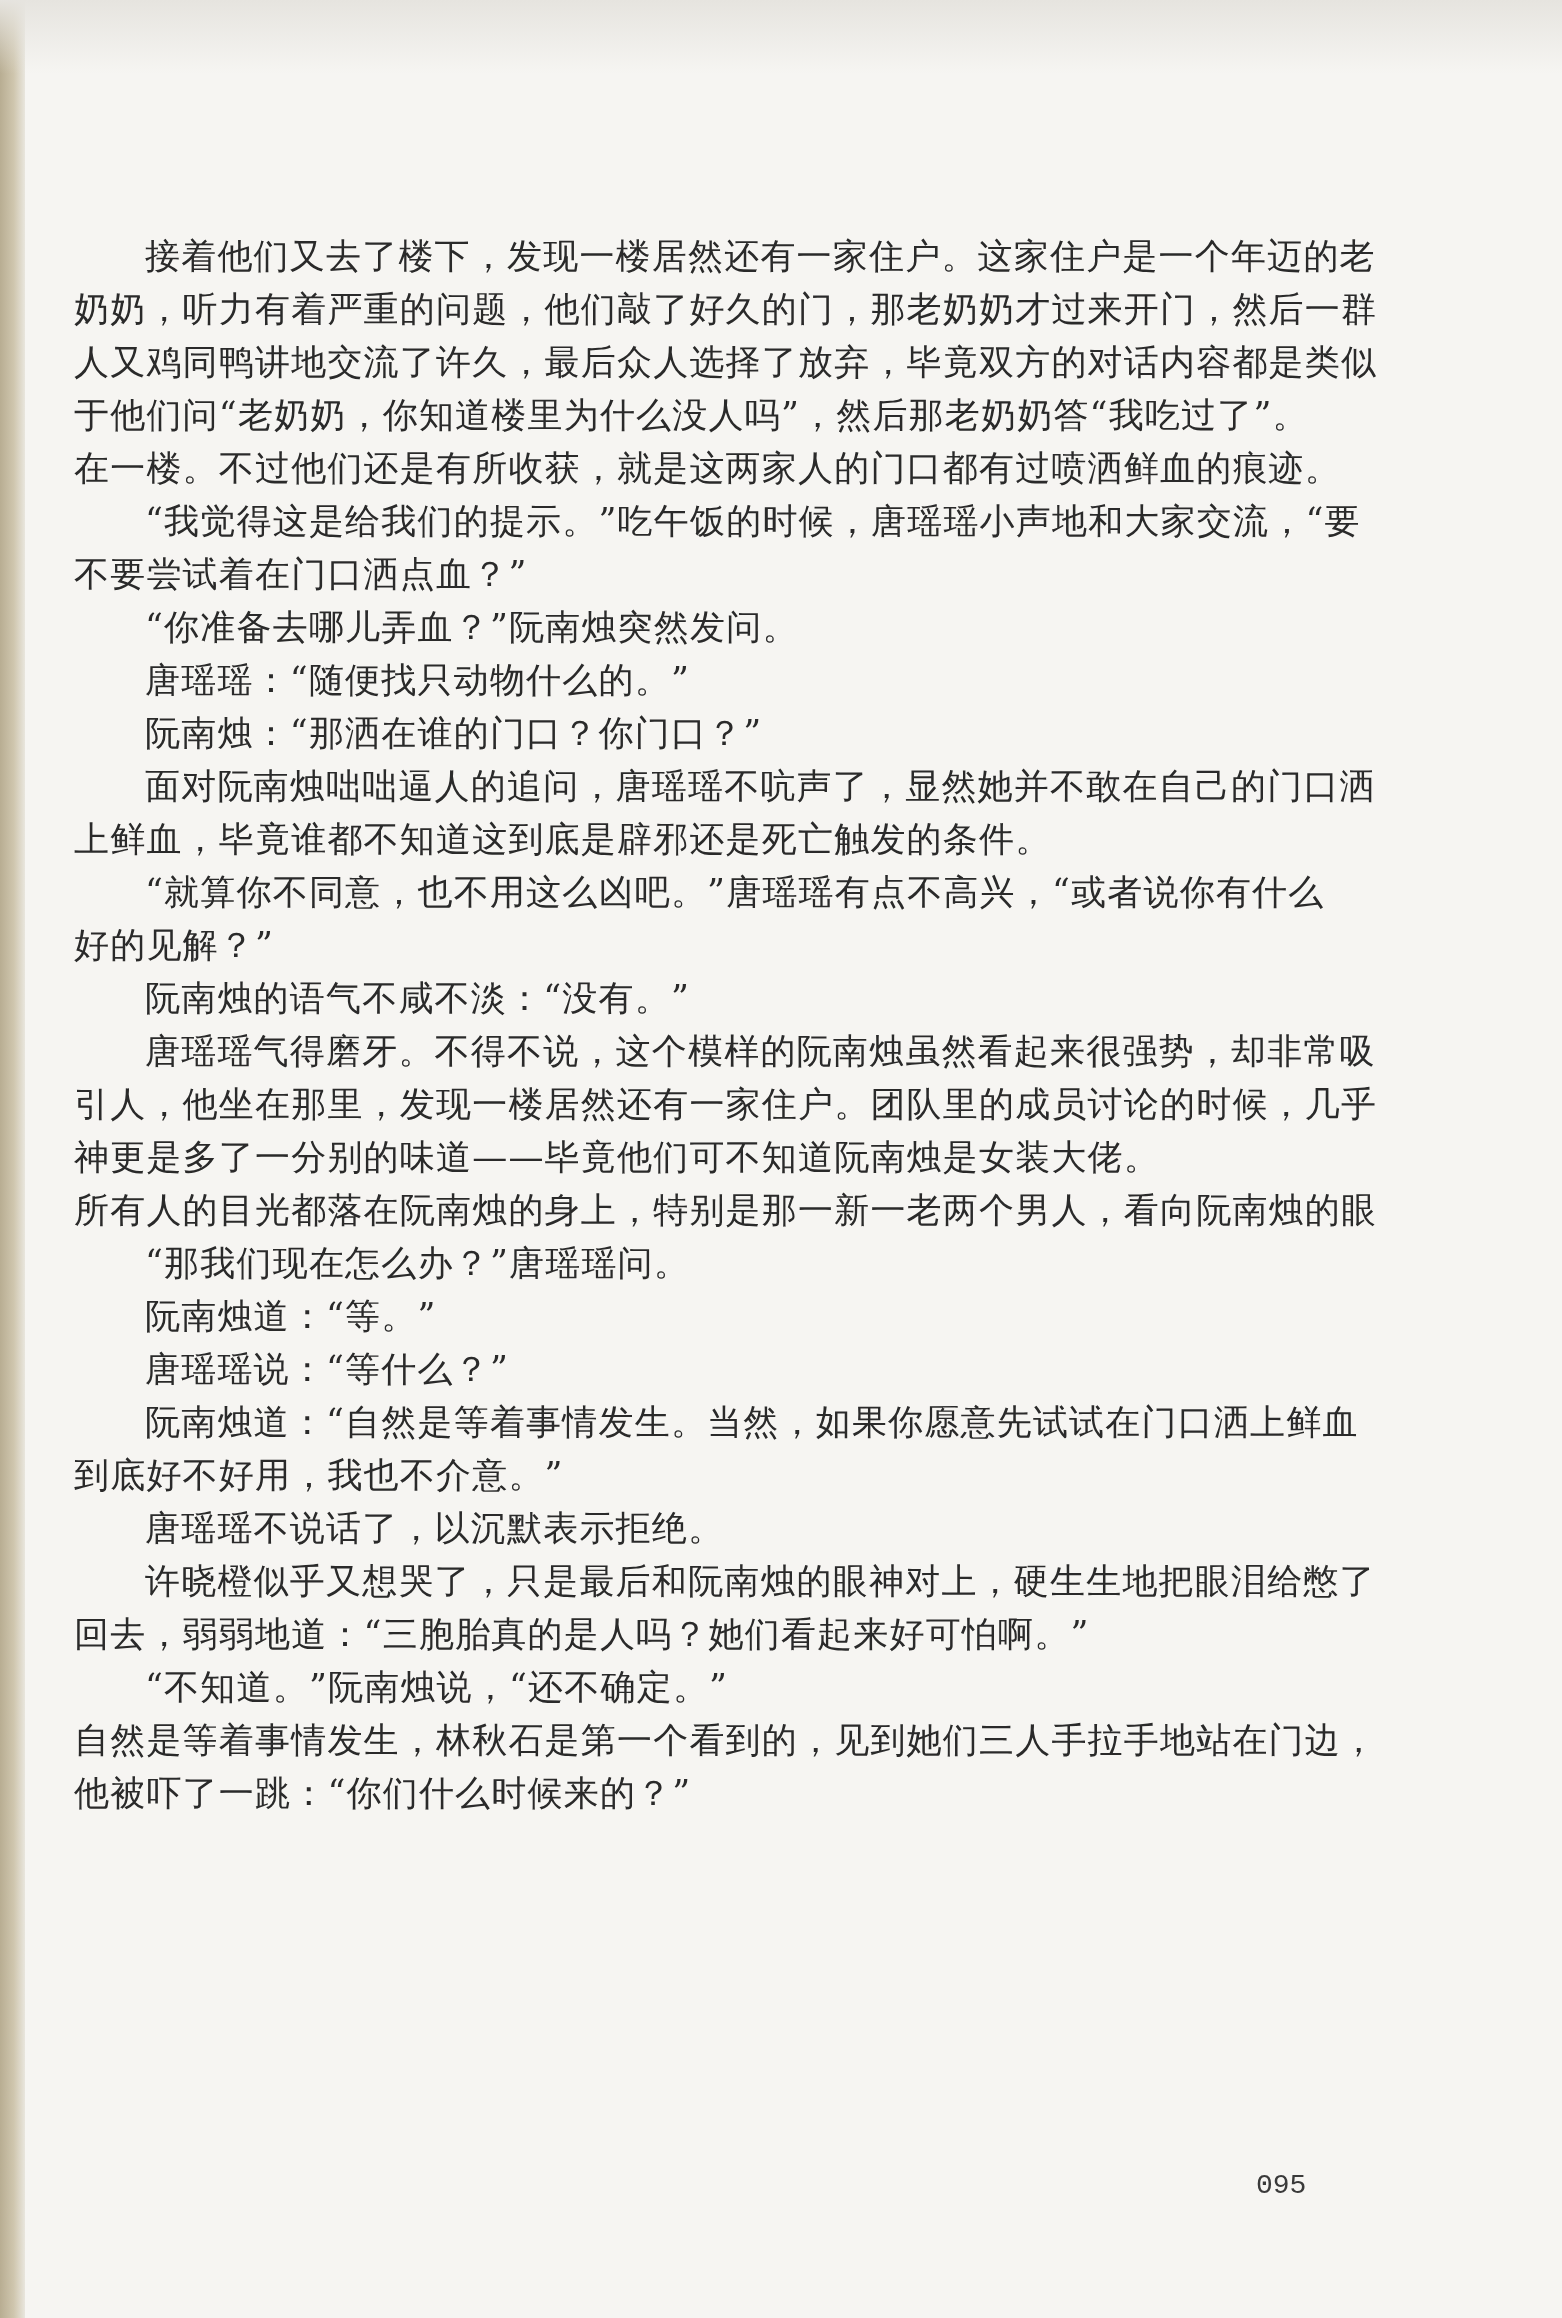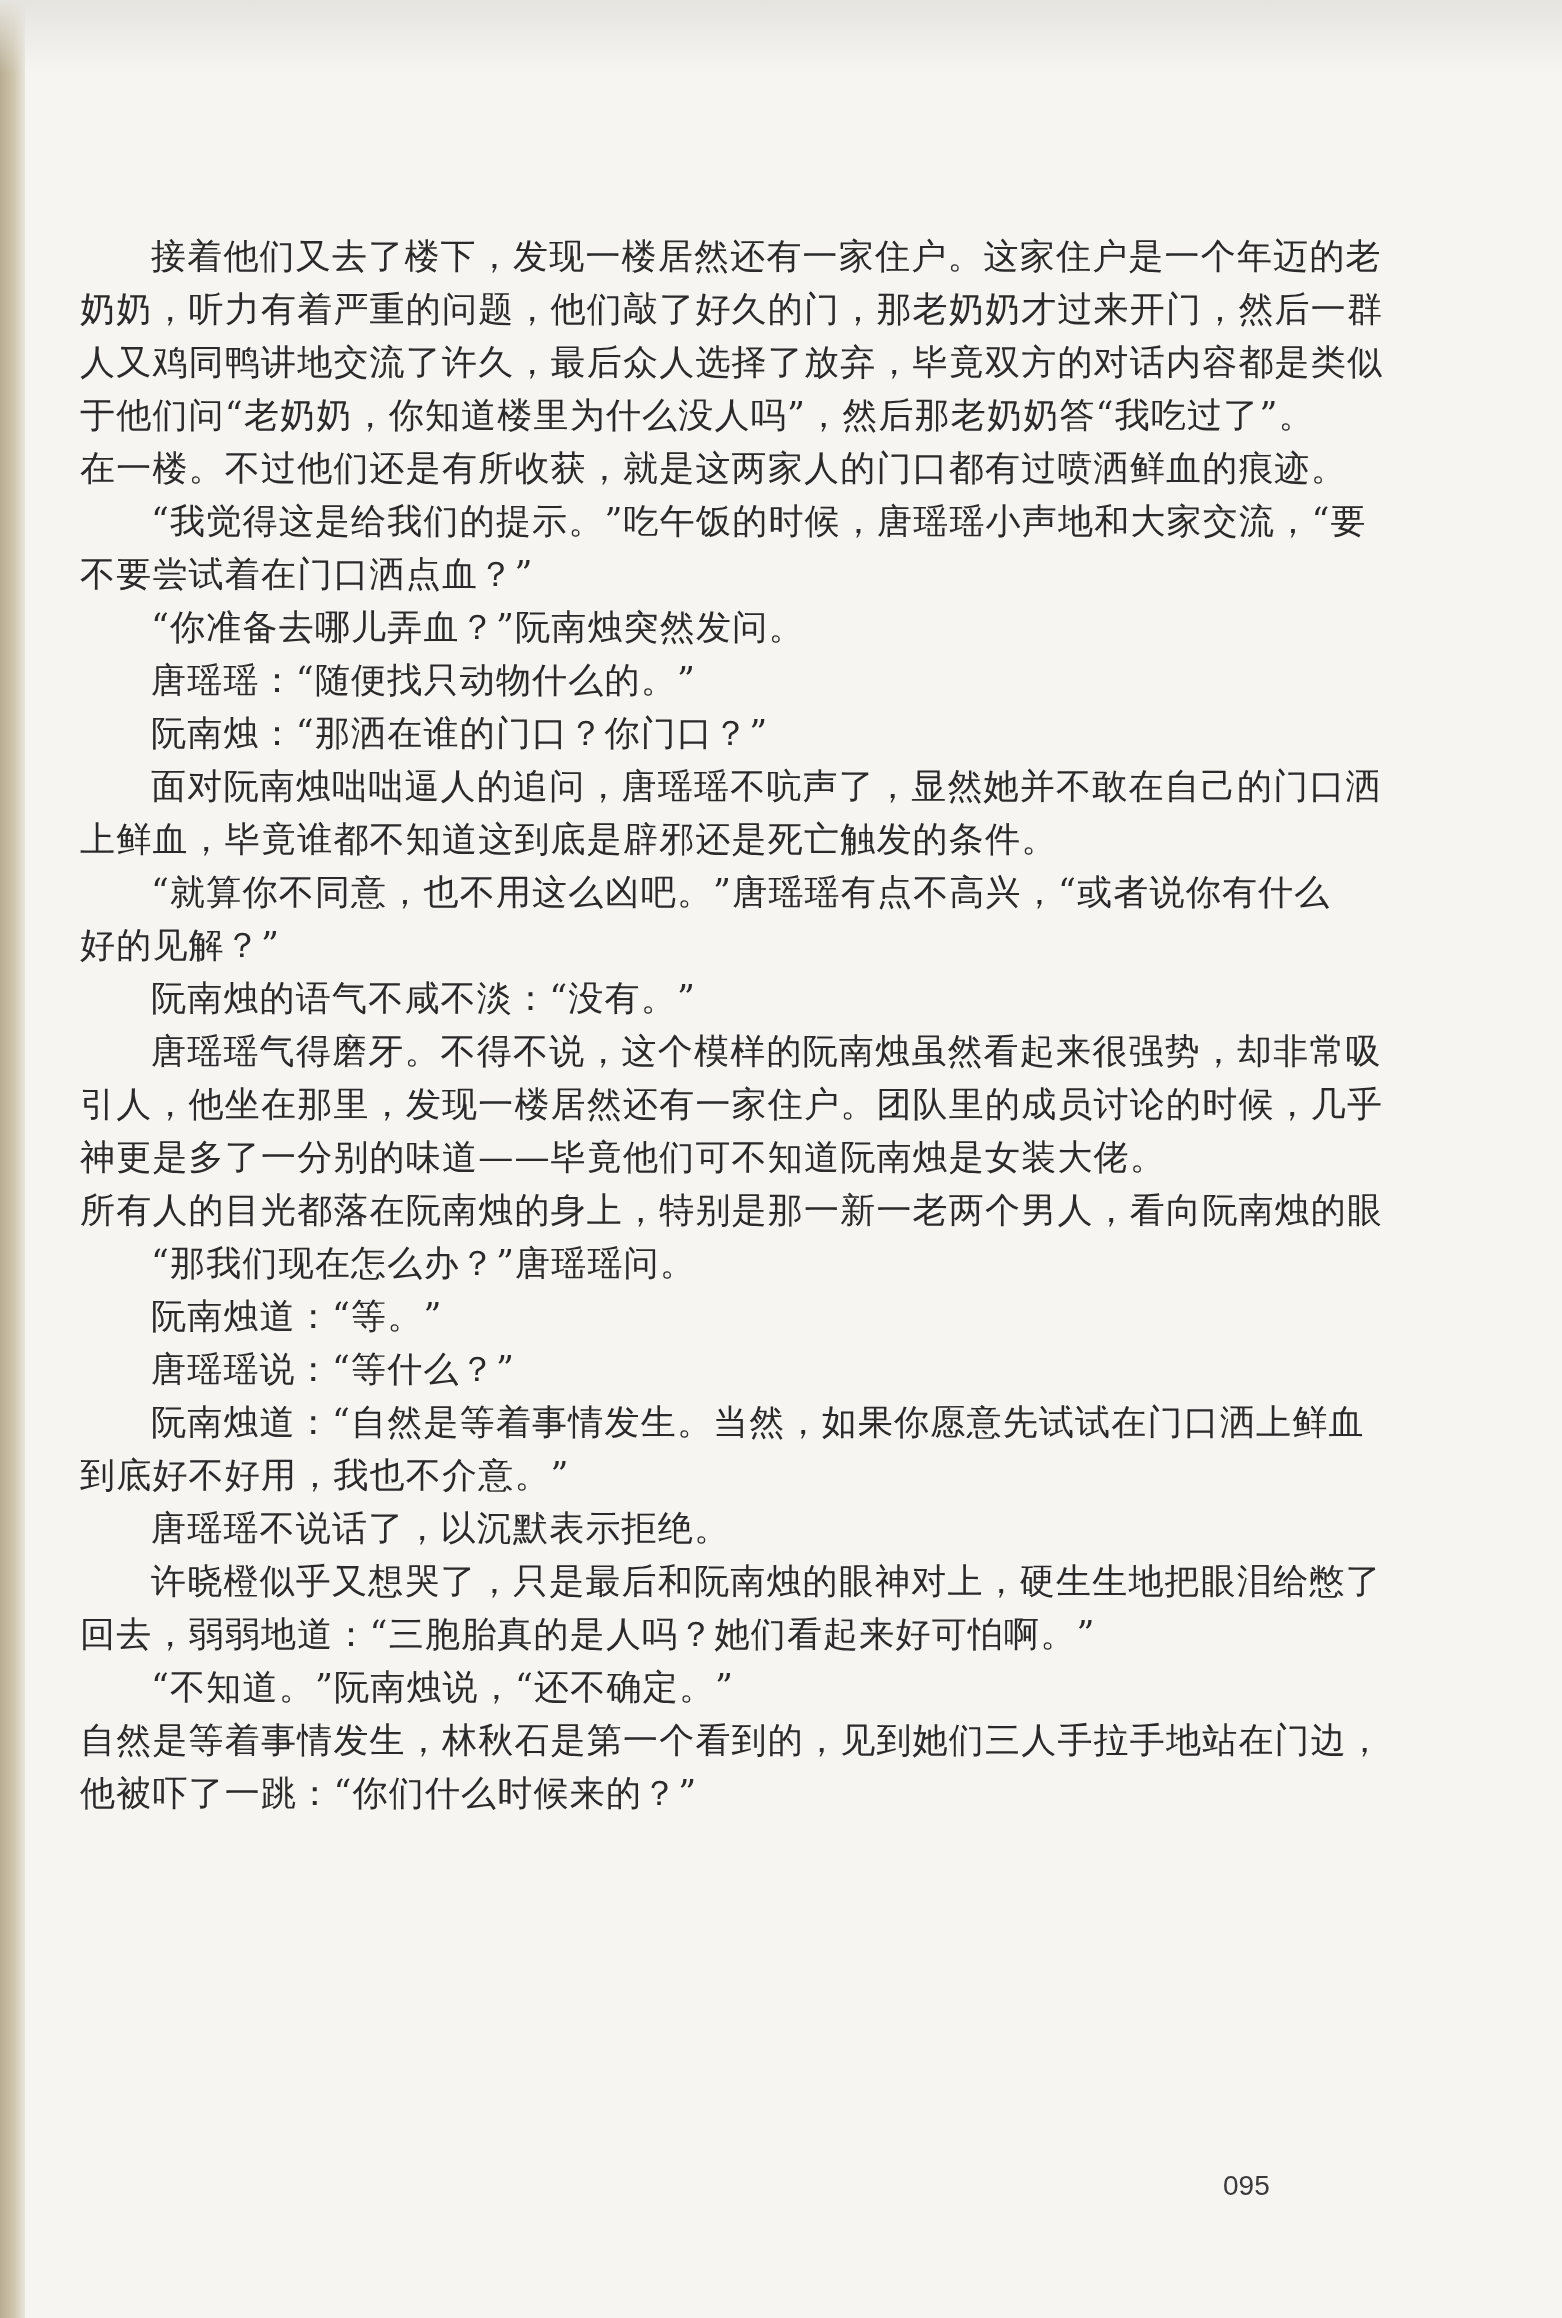--- a/index.html
+++ b/index.html
@@ -11,34 +11,34 @@
   }
   .edge {
     position: absolute; left: 0; top: 0; width: 25px; height: 2319px;
     background: linear-gradient(90deg, #b8ad92 0%, #cfc6ae 55%, #e9e6de 100%);
   }
   .topshade {
     position: absolute; left: 0; top: 0; width: 1562px; height: 74px;
     background: linear-gradient(180deg, #e6e4df 0%, rgba(246,245,242,0) 100%);
   }
   .page {
-    position: absolute; left: 80px; top: 230px; width: 1282px;
+    position: absolute; left: 74px; top: 230px; width: 1282px;
     color: #2a2a2a;
   }
   .line {
     font-size: 35px;
     line-height: 53px;
     height: 53px;
     white-space: nowrap;
     letter-spacing: 1.2px;
   }
   .indent { padding-left: 71px; }
   .pagenum {
-    position: absolute; left: 1223px; top: 2170px;
-    font-family: Liberation Sans, sans-serif;
+    position: absolute; left: 1256px; top: 2170px;
+    font-family: Liberation Mono, monospace;
     font-size: 28px; color: #3a3a3a;
   }
 </style>
 </head>
 <body>
 
 <div class="edge"></div>
 <div class="topshade"></div>
 
 <div class="page" id="page-body">

